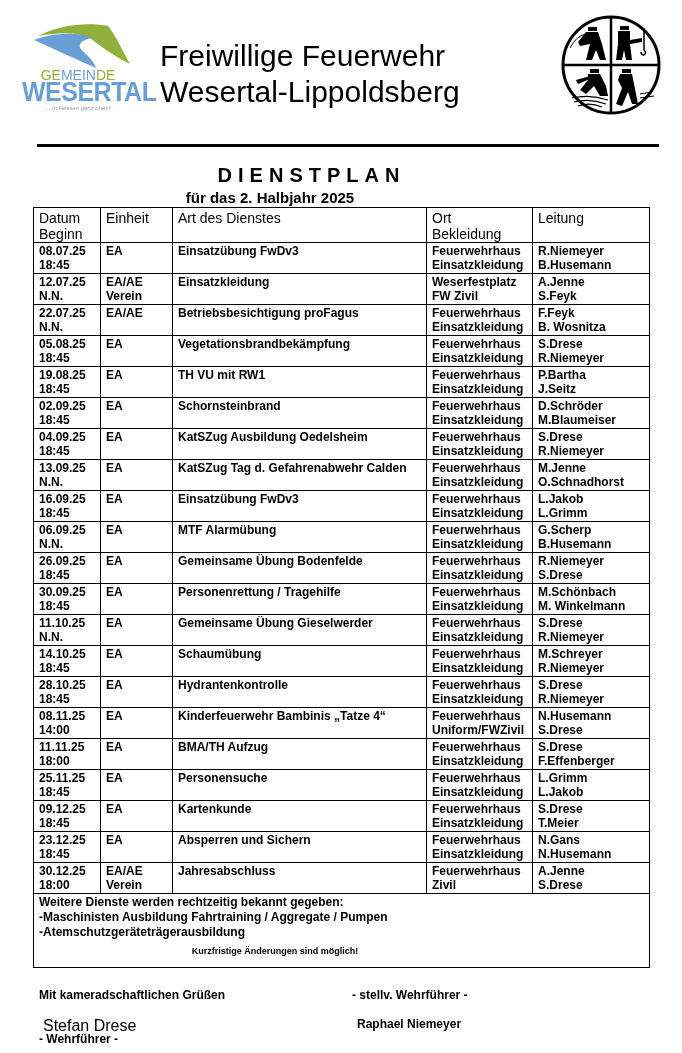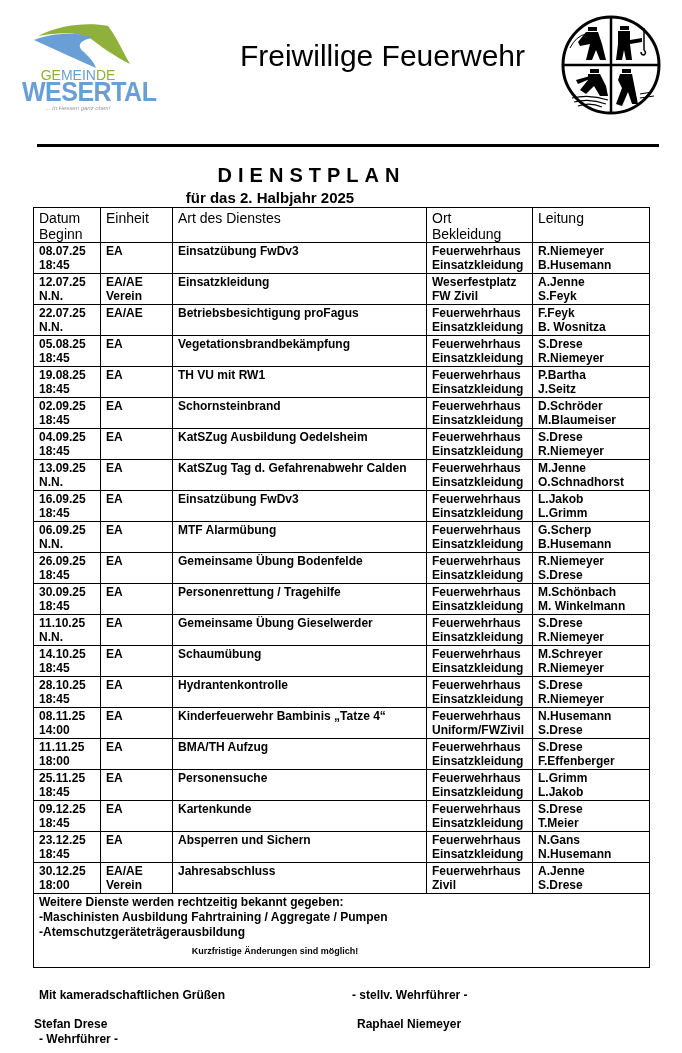--- a/index.html
+++ b/index.html
@@ -8,59 +8,60 @@
   .logo { position:absolute; left:22px; top:22px; width:112px; height:90px; }
   .logo svg { position:absolute; left:8px; top:0; }
   .logo .ge { position:absolute; left:0; top:45px; width:112px; text-align:center;
               font-size:14px; letter-spacing:0px; color:#8fb03a; font-family:"Liberation Sans", sans-serif; }
   .logo .ge b { color:#6a9fd6; font-weight:normal; }
   .logo .wes { position:absolute; left:0; top:55px; width:112px; text-align:center;
                font-size:25px; font-weight:bold; color:#6a9fd6; letter-spacing:-0.5px;
                transform:scaleY(1.1); }
   .logo .tag { position:absolute; left:0; top:83px; width:112px; text-align:center;
                font-size:6px; font-style:italic; color:#999; }
-  .title { position:absolute; left:160px; top:38px; width:365px; text-align:right;
+  .title { position:absolute; left:160px; top:38px; width:365px; text-align:left;
            font-size:30px; line-height:36px; font-weight:normal; }
   .emblem { position:absolute; left:560px; top:14px; width:102px; height:102px; }
   .rule { position:absolute; left:37px; top:144px; width:622px; height:3px; background:#000; }
   .h-main { position:absolute; left:0; width:623px; top:164px; text-align:center;
             font-size:20px; font-weight:bold; letter-spacing:6px; }
   .h-sub { position:absolute; left:0; width:540px; top:189px; text-align:center;
            font-size:15px; font-weight:bold; }
   table.plan { position:absolute; left:33px; top:207px; width:616px; border-collapse:collapse;
                table-layout:fixed; }
   table.plan td, table.plan th { border:1px solid #000; vertical-align:top; padding:1px 5px 0 5px;
                text-align:left; font-size:12px; line-height:14px; font-weight:bold; overflow:hidden; white-space:nowrap; }
   table.plan th { font-size:14px; line-height:16px; font-weight:normal; height:31px; padding-top:2px; }
   table.plan td { height:29px; }
   table.plan td.notes { height:72px; white-space:normal; font-size:12px; line-height:15px; padding-top:1px; }
   .l2 { display:block; }
   .notice { position:absolute; left:0; width:550px; top:946px; text-align:center;
             font-size:9px; font-weight:bold; }
   .greet { position:absolute; left:39px; top:988px; font-size:12px; font-weight:bold; }
-  .sig1n { position:absolute; left:34px; top:1017px; font-size:12px; font-weight:bold; }
+  .sig1n { position:absolute; left:43px; top:1017px; font-size:16px; font-weight:normal; }
   .sig1r { position:absolute; left:39px; top:1032px; font-size:12px; font-weight:bold; }
   .sig2n { position:absolute; left:357px; top:1017px; font-size:12px; font-weight:bold; }
   .sig2r { position:absolute; left:352px; top:988px; font-size:12px; font-weight:bold; }
 </style>
 </head>
 <body>
 
 <div class="logo">
   <svg width="100" height="48" viewBox="0 0 100 48">
     <path d="M8 14 C30 2, 60 0, 78 4 C86 14, 92 28, 100 42 C84 34, 70 24, 60 16 C48 10, 30 10, 8 14 Z" fill="#8fb03a"></path>
     <path d="M4 18 C24 10, 50 10, 62 16 C50 18, 46 24, 54 30 C60 36, 64 40, 66 46 C48 38, 30 30, 4 18 Z" fill="#6a9fd6"></path>
   </svg>
   <div class="ge"><span>GE</span><b>MEIN</b><span>DE</span></div>
   <div class="wes">WESERTAL</div>
   <div class="tag">... in Hessen ganz oben!</div>
 </div>
 
 <div class="title">
   <div>Freiwillige Feuerwehr</div>
+  <div>Wesertal-Lippoldsberg</div>
 </div>
 
 <div class="emblem">
   <svg width="102" height="102" viewBox="0 0 102 102">
     <circle cx="51" cy="51" r="48" fill="#fff" stroke="#000" stroke-width="3"></circle>
     <line x1="51" y1="3" x2="51" y2="99" stroke="#000" stroke-width="2.5"></line>
     <line x1="3" y1="51" x2="99" y2="51" stroke="#000" stroke-width="2.5"></line>
 
     <rect x="28" y="13" width="9" height="4" fill="#000"></rect>
     <path d="M26 18 L38 18 L42 30 L46 46 L40 46 L36 36 L32 46 L26 46 L30 30 L20 32 L18 28 Z" fill="#000"></path>

